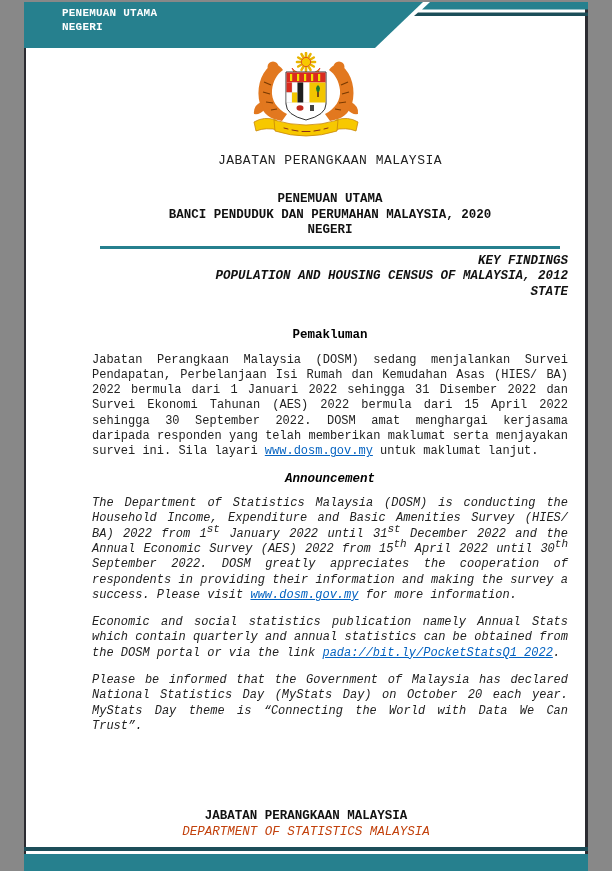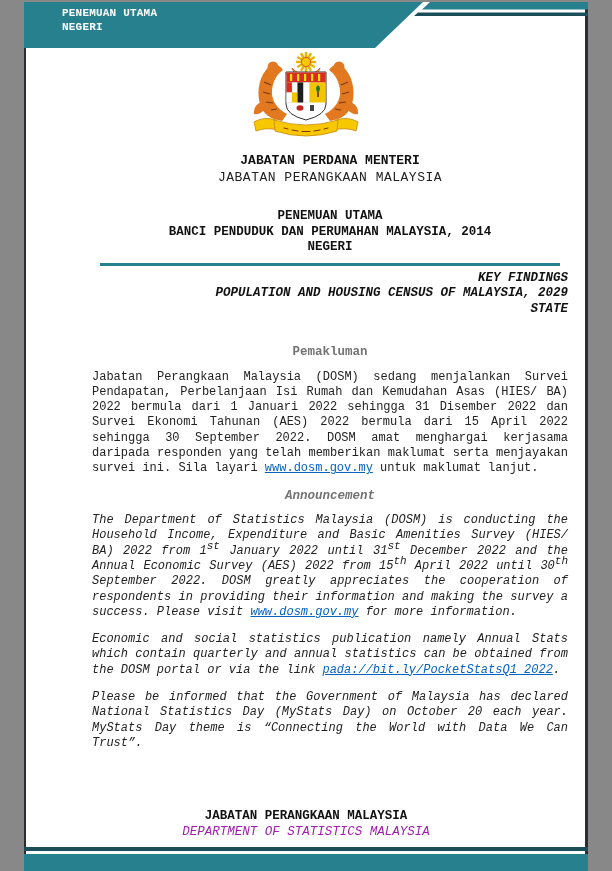--- a/index.html
+++ b/index.html
@@ -27,34 +27,34 @@
   
   .emblem{position:absolute;top:50px;left:50%;transform:translateX(-50%);z-index:2;}
 
   
   .doc{position:absolute;top:150px;left:68px;width:476px;color:#1e1e1e;}
   .agency1{font-size:13px;font-weight:bold;text-align:center;line-height:17px;color:#111;}
   .agency2{font-size:13px;text-align:center;line-height:17px;letter-spacing:0.5px;color:#222;}
   .title-ms{margin-top:23px;font-weight:bold;font-size:12.5px;line-height:15.5px;text-align:center;color:#111;}
   .divider{margin:7px 8px 5px 8px;height:3px;background:#26808e;}
   .title-en{font-style:italic;font-weight:bold;font-size:12.5px;line-height:15.5px;text-align:right;color:#111;}
-  .sec-head{margin-top:28px;font-weight:bold;font-size:12.5px;line-height:15.5px;text-align:center;color:#737373;}
+  .sec-head{margin-top:28px;font-weight:bold;font-size:12.5px;line-height:15.5px;text-align:center;color:#000000;}
   .sec-head.en{font-style:italic;margin-top:8px;}
   .para{
     margin-top:9px;font-size:12px;line-height:15.3px;
     text-align:justify;color:#222;
   }
   .para.en{font-style:italic;}
   .para sup{font-size:11px;line-height:0;}
   .lnk{color:#0563c1;text-decoration:underline;cursor:pointer;}
 
   
   .footer{position:absolute;left:0;right:0;top:806px;text-align:center;z-index:2;}
   .footer-line1{font-size:12.5px;font-weight:bold;line-height:16px;color:#111;}
-  .footer-line2{font-size:12.5px;font-style:italic;line-height:16px;color:#a21caf;}
+  .footer-line2{font-size:12.5px;font-style:italic;line-height:16px;color:#c2410c;}
 
   
   .bottom-dark{position:absolute;left:0;right:0;top:845px;height:3.5px;background:#1c4e59;z-index:2;}
   .bottom-band{position:absolute;left:0;right:0;top:852px;height:19px;background:#26808e;z-index:2;}
 </style>
 </head>
 <body>
 
 <div class="page">
 
@@ -141,34 +141,33 @@
         <line x1="44" y1="76" x2="48" y2="77"></line>
           <line x1="52" y1="78" x2="58" y2="79"></line>
         <line x1="62" y1="79.5" x2="70" y2="79.5"></line>
           <line x1="74" y1="79" x2="80" y2="78"></line>
         <line x1="84" y1="77" x2="88" y2="76"></line>
       </g>
     </g>
   </svg>
 
   <div class="doc">
-    <div class="agency1">JABATAN PERDANA MENTERI</div>
     <div class="agency2">JABATAN PERANGKAAN MALAYSIA</div>
 
     <div class="title-ms">
       <div>PENEMUAN UTAMA</div>
-      <div>BANCI PENDUDUK DAN PERUMAHAN MALAYSIA, 2014</div>
+      <div>BANCI PENDUDUK DAN PERUMAHAN MALAYSIA, 2020</div>
       <div>NEGERI</div>
     </div>
 
     <div class="divider"></div>
 
     <div class="title-en">
       <div>KEY FINDINGS</div>
-      <div>POPULATION AND HOUSING CENSUS OF MALAYSIA, 2029</div>
+      <div>POPULATION AND HOUSING CENSUS OF MALAYSIA, 2012</div>
       <div>STATE</div>
     </div>
 
     <div class="sec-head">Pemakluman</div>
     <p class="para"><span>Jabatan Perangkaan Malaysia (DOSM) sedang menjalankan Survei Pendapatan, Perbelanjaan Isi Rumah dan Kemudahan Asas (HIES/ BA) 2022 bermula dari 1 Januari 2022 sehingga 31 Disember 2022 dan Survei Ekonomi Tahunan (AES) 2022 bermula dari 15 April 2022 sehingga 30 September 2022. DOSM amat menghargai kerjasama daripada responden yang telah memberikan maklumat serta menjayakan survei ini. Sila layari </span><a class="lnk" href="#">www.dosm.gov.my</a><span> untuk maklumat lanjut.</span></p>
 
     <div class="sec-head en">Announcement</div>
     <p class="para en"><span>The Department of Statistics Malaysia (DOSM) is conducting the Household Income, Expenditure and Basic Amenities Survey (HIES/ BA) 2022 from 1</span><sup>st</sup><span> January 2022 until 31</span><sup>st</sup><span> December 2022 and the Annual Economic Survey (AES) 2022 from 15</span><sup>th</sup><span> April 2022 until 30</span><sup>th</sup><span> September 2022. DOSM greatly appreciates the cooperation of respondents in providing their information and making the survey a success. Please visit </span><a class="lnk" href="#">www.dosm.gov.my</a><span> for more information.</span></p>
     <p class="para en"><span>Economic and social statistics publication namely Annual Stats which contain quarterly and annual statistics can be obtained from the DOSM portal or via the link </span><a class="lnk" href="#">pada://bit.ly/PocketStatsQ1_2022</a><span>.</span></p>
     <p class="para en"><span>Please be informed that the Government of Malaysia has declared National Statistics Day (MyStats Day) on October 20 each year. MyStats Day theme is “Connecting the World with Data We Can Trust”.</span></p>

